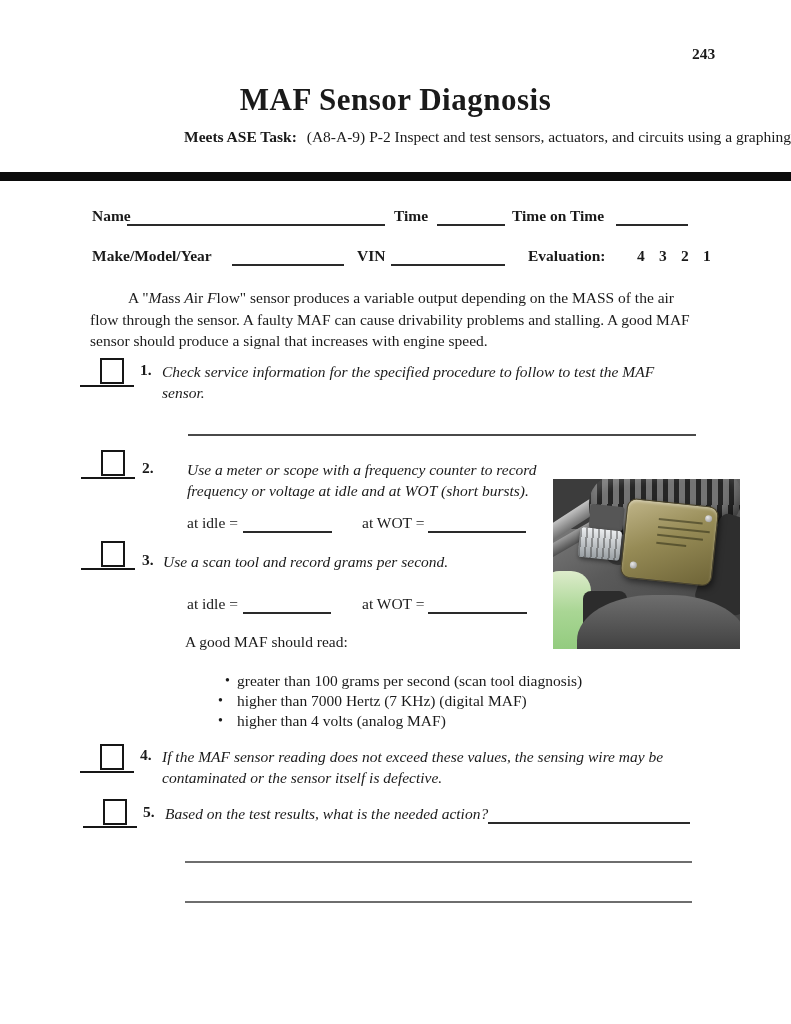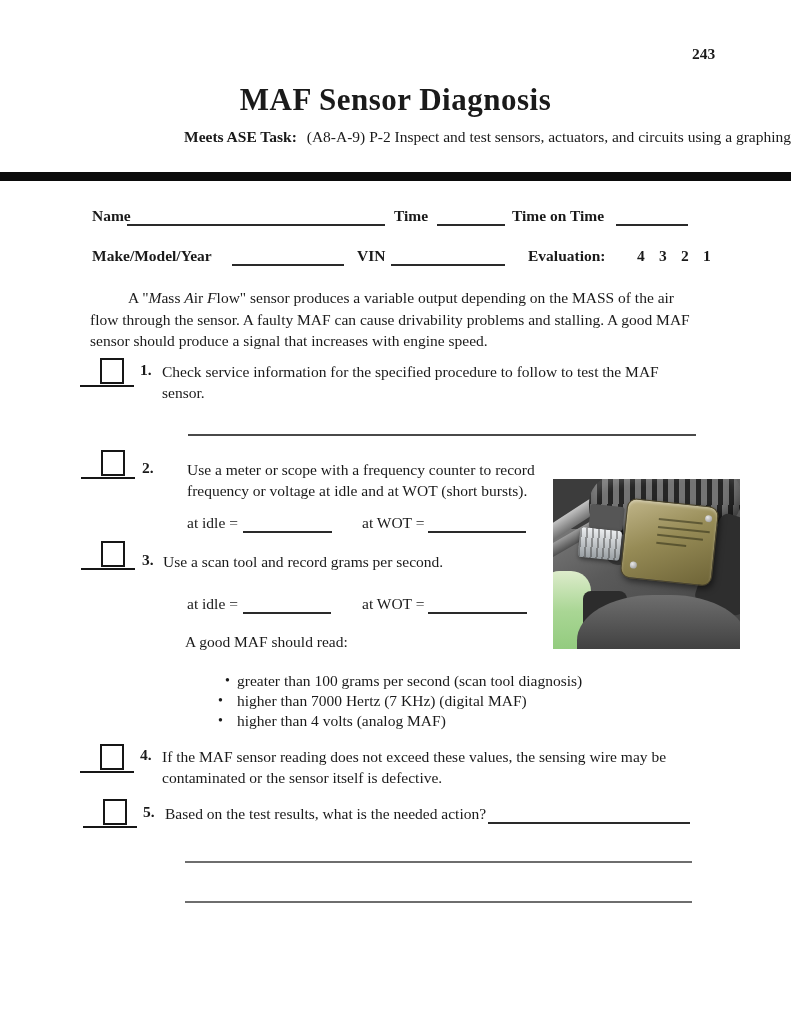--- a/index.html
+++ b/index.html
@@ -13,21 +13,21 @@
   .ase{font-size:15.5px;text-align:right;}
   .rule{position:absolute;left:0;top:172px;width:791px;height:9px;background:#0b0b0b;}
   
   .fl{position:absolute;height:0;border-bottom:2px solid #2a2a2a;}
   .fl.gray{border-bottom-color:#6e6e6e;}
   
   .cb{position:absolute;width:24px;height:26px;border:2px solid #161616;background:#fff;}
   .cbl{position:absolute;width:54px;height:2px;background:#161616;}
   .tnum{position:absolute;font-weight:bold;white-space:nowrap;}
   .ttext{position:absolute;line-height:21px;}
-  .ttext div{white-space:nowrap;}
+  .ttext div{white-space:nowrap;font-style:italic;}
   .intro{position:absolute;left:90px;top:287px;line-height:21.5px;}
   .intro div{white-space:nowrap;}
   .indent{text-indent:38px;}
   .bullet{position:absolute;left:218px;white-space:nowrap;}
   .bullet .dot{display:inline-block;width:19px;font-size:14px;vertical-align:1px;}
   
   .photo{position:absolute;left:553px;top:479px;width:187px;height:170px;overflow:hidden;
          background:linear-gradient(150deg,#8d8d8d 0%,#5a5a5a 45%,#3f3f3f 100%);}
   .ph-corner{position:absolute;left:-12px;top:-12px;width:72px;height:62px;background:#3c3c3c;border-radius:30%;}
   .ph-hose1{position:absolute;left:-18px;top:26px;width:95px;height:15px;border-radius:8px;

